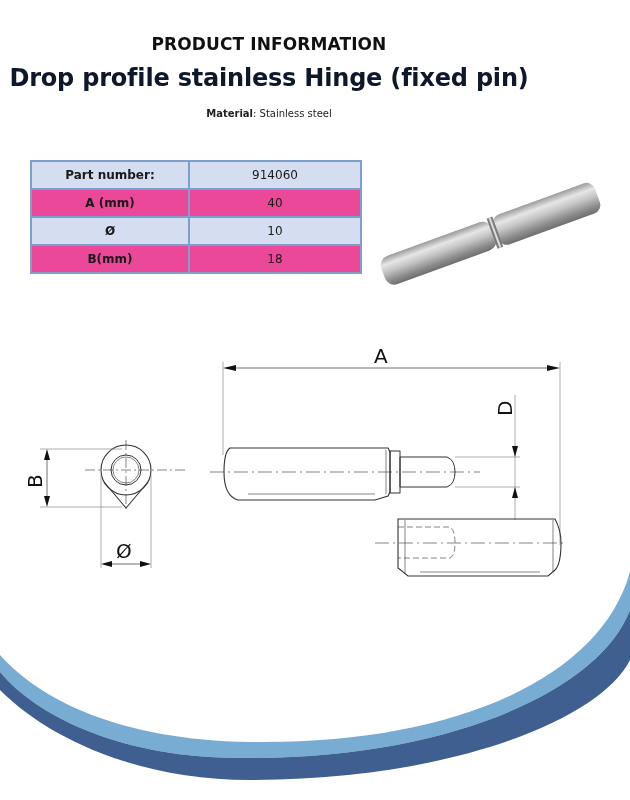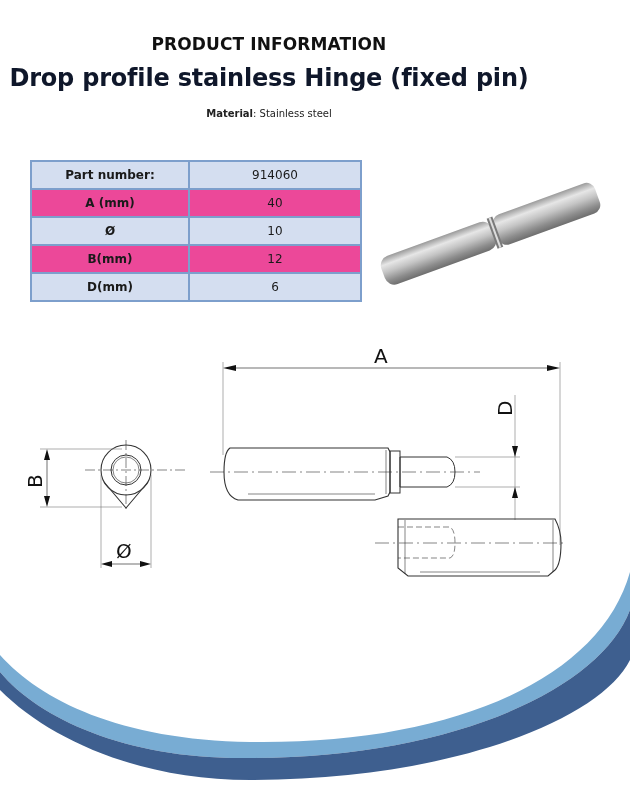--- a/index.html
+++ b/index.html
@@ -56,25 +56,21 @@
   <tr class="dark">
     <td class="k">A (mm)</td>
     <td>40</td>
   </tr>
   <tr class="light">
     <td class="k">Ø</td>
     <td>10</td>
   </tr>
   <tr class="dark">
     <td class="k">B(mm)</td>
-    <td>12</td>
-  </tr>
-  <tr class="light">
-    <td class="k">D(mm)</td>
-    <td>6</td>
+    <td>18</td>
   </tr>
 </tbody>
   </table>
 
 <svg class="photo" viewBox="0 0 244 130">
   <defs>
     <linearGradient id="steel" x1="0" y1="0" x2="0" y2="1">
       <stop offset="0" stop-color="#9a9a9a"></stop>
       <stop offset="0.25" stop-color="#e6e6e6"></stop>
       <stop offset="0.5" stop-color="#c4c4c4"></stop>

